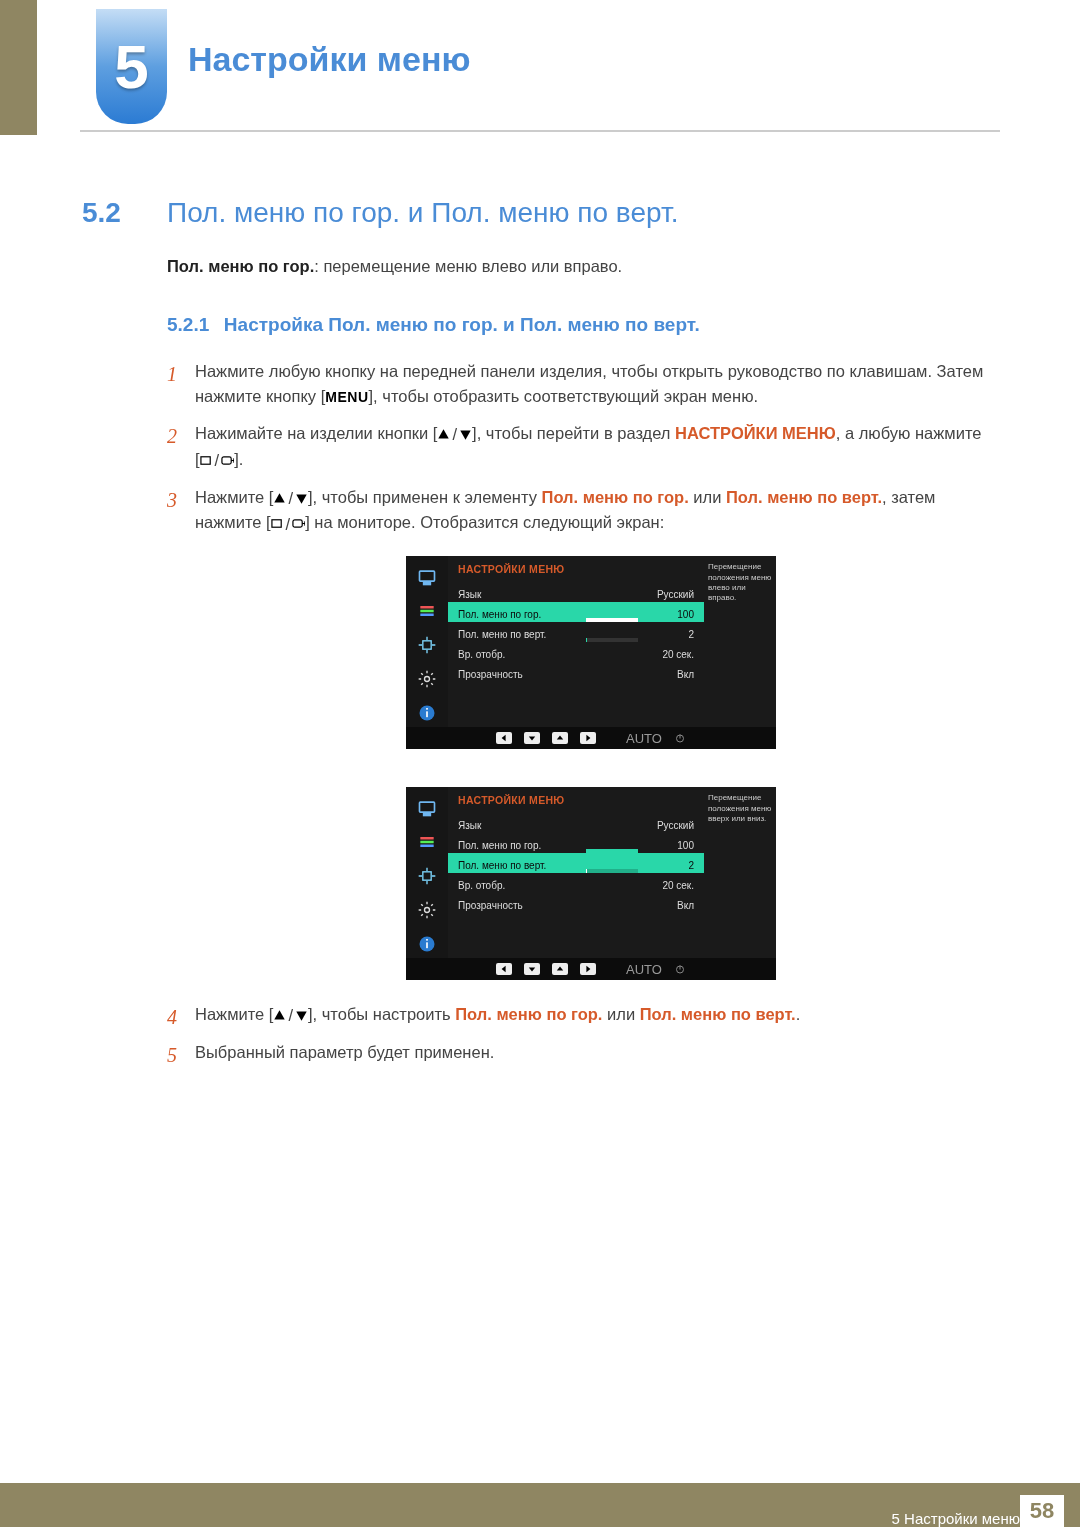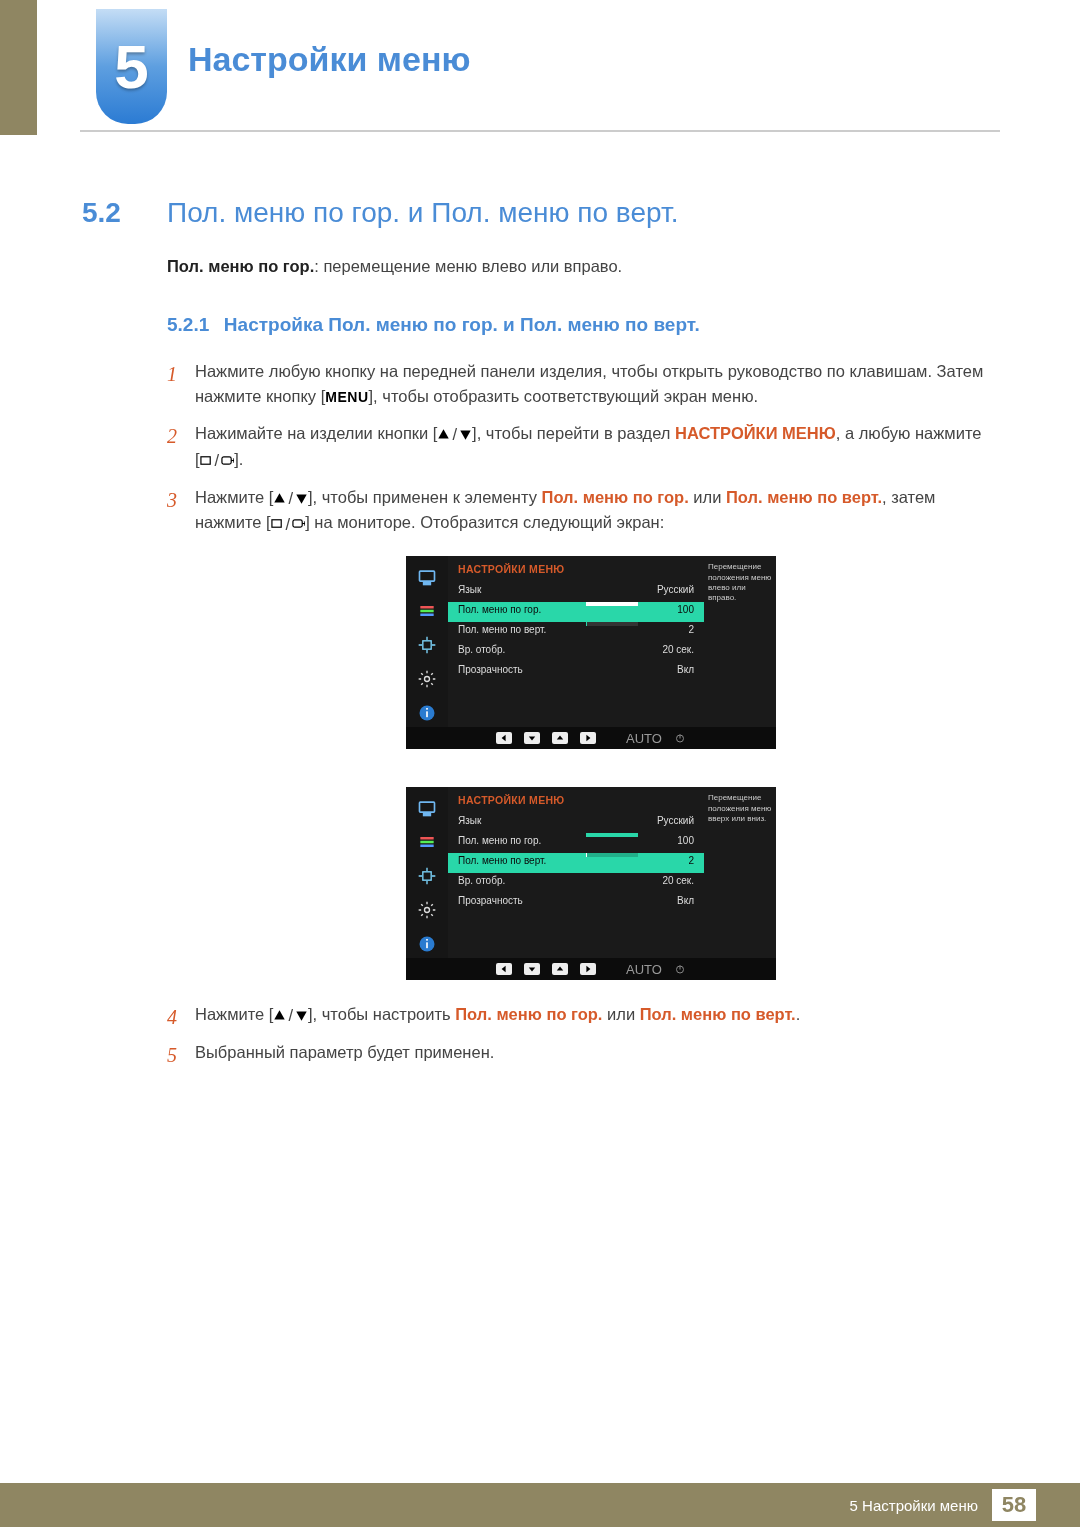--- a/index.html
+++ b/index.html
@@ -34,21 +34,21 @@
   
   .osd-wrap { display:flex; flex-direction:column; align-items:center; gap:38px; margin: 20px 0 22px 0; }
   .osd { position: relative; width: 370px; height: 193px; background: #1a1a1a; }
   .osd .sidebar { position:absolute; left:0; top:0; bottom:0; width:42px; background:#161616;
     display:flex; flex-direction:column; align-items:center; justify-content:flex-start; gap:12px; padding-top:10px; }
   .osd .sidebar .ic { width:22px; height:22px; display:flex; align-items:center; justify-content:center; color:#bbb; }
   .osd .sidebar .ic svg { width:20px; height:20px; }
   .osd .sidebar .ic.active-pos svg { stroke:#7fd8ff; }
   .osd .main { position:absolute; left:42px; right:72px; top:0; bottom:22px; }
   .osd .title { color:#d65a2a; font-size:10.5px; padding:6px 10px 4px; font-weight:bold; letter-spacing:.3px; }
-  .osd .row { display:flex; align-items:flex-start; height:20px; padding: 0 10px; color:#ddd; font-size:10px; }
+  .osd .row { display:flex; align-items:flex-end; height:20px; padding: 0 10px; color:#ddd; font-size:10px; }
   .osd .row .lbl { flex: 0 0 120px; }
   .osd .row .val { flex: 0 0 48px; text-align:right; }
   .osd .row .bar { flex: 1 1 auto; height:4px; background:#333; position:relative; margin: 0 8px; }
   .osd .row .bar .fill{ position:absolute; left:0; top:0; bottom:0; background:#29d7a9; }
   .osd .row.hi { background:#29d7a9; color:#0a0a0a; }
   .osd .row.hi .bar { background: rgba(0,0,0,.18); }
   .osd .row.hi .bar .fill{ background:#fff; }
   .osd .tip { position:absolute; right:4px; top:6px; width:64px; color:#ccc; font-size:8px; line-height:1.3; }
   .osd .nav { position:absolute; left:0; right:0; bottom:0; height:22px; background:#0c0c0c;
     display:flex; align-items:center; justify-content:center; gap:12px; }
@@ -56,21 +56,21 @@
   .osd .nav .btn svg{ width:8px; height:8px; }
   .osd .nav .auto { color:#999; font-size:13px; margin-left:18px; }
   .osd .nav .pwr svg{ width:12px; height:12px; stroke:#888;}
 
   
   .glyphs { display:inline-flex; align-items:center; gap:2px; vertical-align: -2px; }
   .glyphs svg { width:13px; height:13px; }
 
   
   .footer { position:absolute; left:0; right:0; bottom:0; height:44px; background:#8f8662;
-    display:flex; align-items:center; justify-content:flex-end; padding-right:44px; gap:14px; }
+    display:flex; align-items:flex-end; justify-content:flex-end; padding-right:16px; }
   .footer .ftxt { color:#fff; font-size:15px; }
   .footer .fnum { background:#ffffff; color:#8f8662; font-weight:bold; font-size:22px; width:44px; height:32px;
     display:flex; align-items:center; justify-content:center; }
 </style>
 </head>
 <body>
 
 <div class="page">
 
   <div class="stripe"></div>

